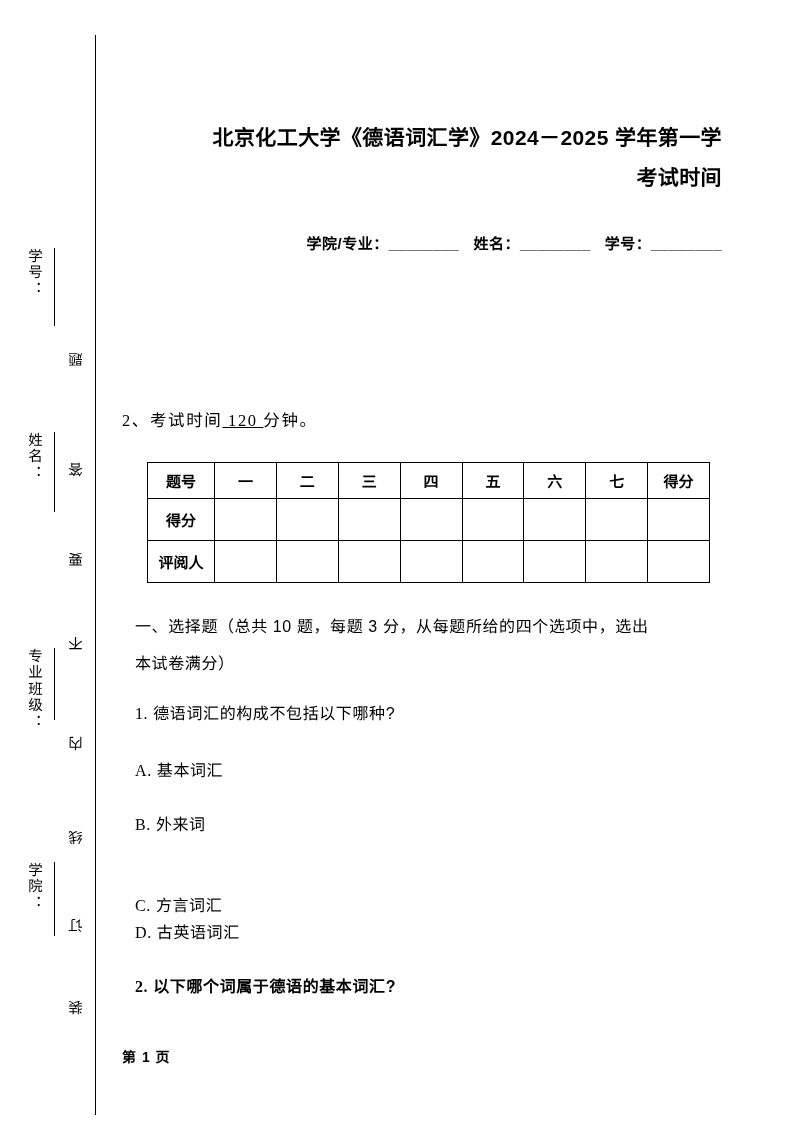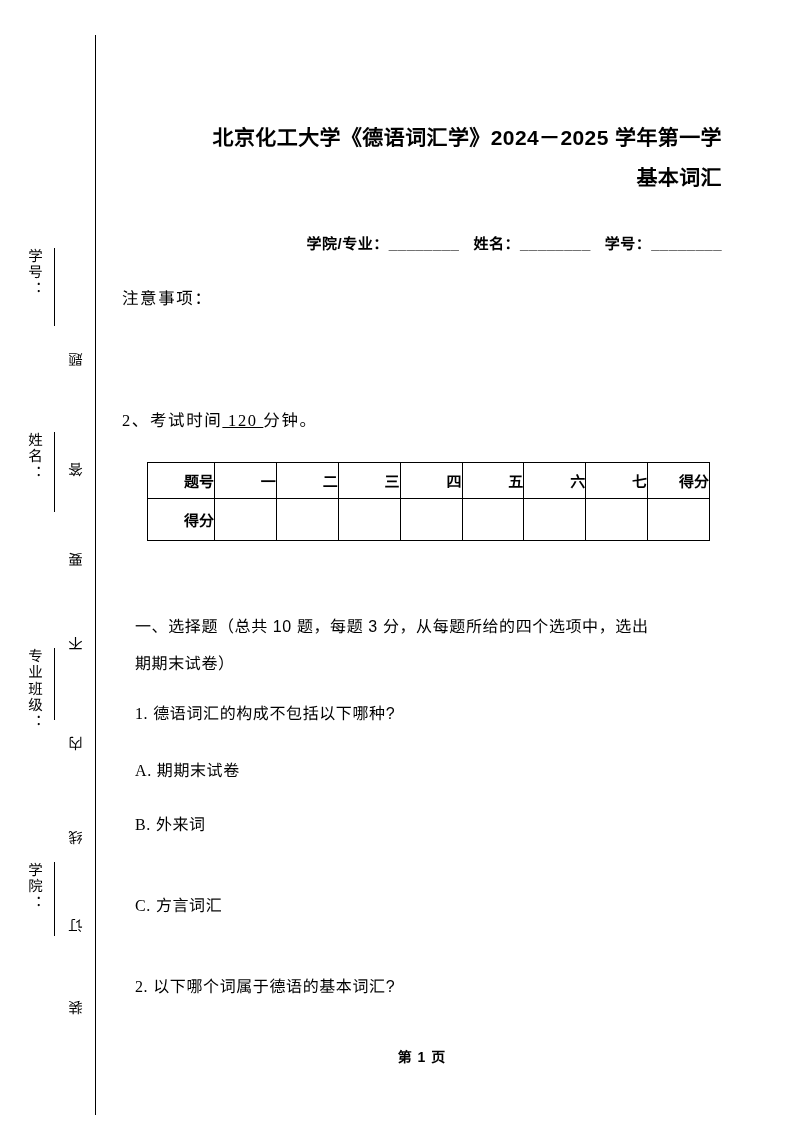--- a/index.html
+++ b/index.html
@@ -124,21 +124,21 @@
     top: 462px;
     border-collapse: collapse;
     table-layout: fixed;
     width: 563px;
     font-family: "Liberation Sans", "DejaVu Sans", sans-serif;
     font-weight: bold;
     font-size: 15px;
   }
   #score-table td, #score-table th {
     border: 1.3px solid #000;
-    text-align: right;
+    text-align: center;
     vertical-align: middle;
     padding: 0;
     font-weight: bold;
     font-family: Liberation Serif, serif;
   }
   #score-table col.c-head { width: 67px; }
   #score-table tr.r-head td { height: 35px; }
   #score-table tr.r-body td { height: 41px; }
 
   
@@ -172,29 +172,28 @@
   .q-text .q-num {
     font-family: "Liberation Serif", "DejaVu Serif", serif;
   }
 
   #sec-1-head { top: 608px; }
   #q-1        { top: 700px; }
   #q-1-a      { top: 757px; }
   #q-1-b      { top: 811px; }
   #q-1-c      { top: 892px; }
   #q-1-d      { top: 919px; }
-  #q-2        { top: 973px; }
+  #q-2        { top: 973px; font-weight: bold; }
 
   
   #page-footer {
     position: absolute;
     left: 0;
     top: 1046px;
     width: 600px;
-    text-align: center;
     font-family: "Liberation Sans", "DejaVu Sans", sans-serif;
     font-weight: bold;
     font-size: 14px;
     letter-spacing: 1px;
   }
 </style>
 </head>
 <body>
 
 <div id="binding-margin">
@@ -229,28 +228,27 @@
   <div class="seal-char" style="top:830px;">线</div>
   <div class="seal-char" style="top:918px;">订</div>
   <div class="seal-char" style="top:1000px;">装</div>
 
 </div>
 
 <div id="content">
 
   <div id="paper-title">
     <div>北京化工大学《德语词汇学》2024－2025 学年第一学</div>
-    <div>基本词汇</div>
+    <div>考试时间</div>
   </div>
 
   <div id="id-line">
     <span>学院/专业：</span><span>________</span><span class="gap"></span><span>姓名：</span><span>________</span><span class="gap"></span><span>学号：</span><span>________</span>
   </div>
 
-  <div class="notice-line" id="notice-heading">注意事项：</div>
   <div class="notice-line" id="notice-item-2"><span>2、考试时间</span><span class="ul"> 120 </span><span>分钟。</span></div>
 
   <table id="score-table">
     <colgroup>
       <col class="c-head">
         <col>
         <col>
         <col>
         <col>
         <col>
@@ -274,44 +272,59 @@
         <td>得分</td>
         <td></td>
         <td></td>
         <td></td>
         <td></td>
         <td></td>
         <td></td>
         <td></td>
         <td></td>
       </tr>
+      <tr class="r-body">
+        <td>评阅人</td>
+        <td></td>
+        <td></td>
+        <td></td>
+        <td></td>
+        <td></td>
+        <td></td>
+        <td></td>
+        <td></td>
+      </tr>
     </tbody>
   </table>
 
   <div class="q-block sec-head" id="sec-1-head">
     <div>一、选择题（总共 10 题，每题 3 分，从每题所给的四个选项中，选出</div>
-    <div>期期末试卷）</div>
+    <div>本试卷满分）</div>
   </div>
 
   <div class="q-block q-text" id="q-1">
     <span class="q-num">1.</span>
     <span>德语词汇的构成不包括以下哪种?</span>
   </div>
   <div class="q-block q-opt" id="q-1-a">
     <span class="opt-key">A.</span>
-    <span>期期末试卷</span>
+    <span>基本词汇</span>
   </div>
   <div class="q-block q-opt" id="q-1-b">
     <span class="opt-key">B.</span>
     <span>外来词</span>
   </div>
   <div class="q-block q-opt" id="q-1-c">
     <span class="opt-key">C.</span>
     <span>方言词汇</span>
   </div>
+  <div class="q-block q-opt" id="q-1-d">
+    <span class="opt-key">D.</span>
+    <span>古英语词汇</span>
+  </div>
 
   <div class="q-block q-text" id="q-2">
     <span class="q-num">2.</span>
     <span>以下哪个词属于德语的基本词汇?</span>
   </div>
 
   <div id="page-footer">第 1 页</div>
 
 </div>
 

